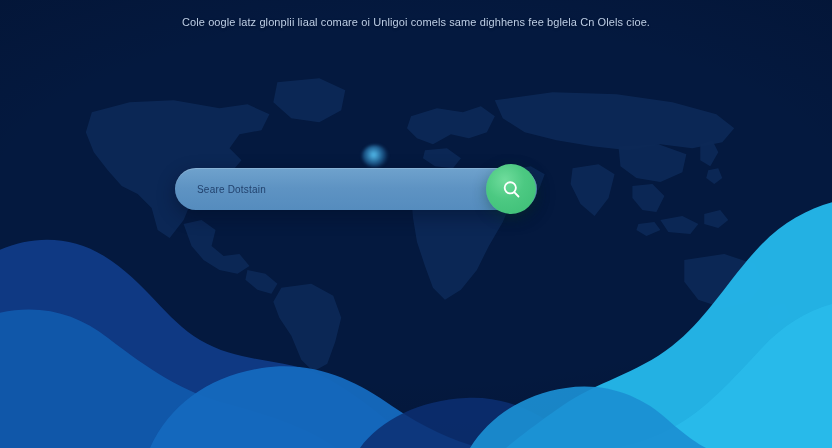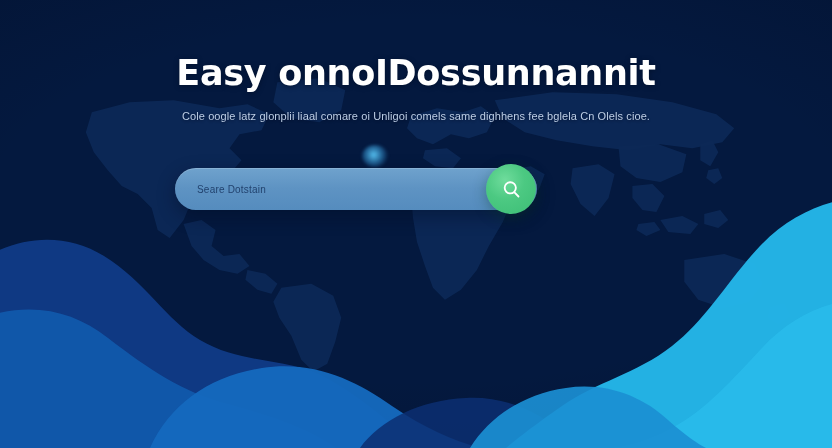--- a/index.html
+++ b/index.html
@@ -207,21 +207,20 @@
 
       <path d="M862 448 L862 198 C830 198 790 214 760 246 C728 280 706 320 672 346 C636 374 596 382 562 406 C536 424 518 438 506 448 Z" fill="#23b3e6" fill-opacity="0.99"></path>
 
       <path d="M862 448 L862 300 C826 300 790 318 762 348 C732 380 706 410 672 428 C646 442 622 448 606 448 Z" fill="#2bbdec" fill-opacity="0.75"></path>
 
       <path d="M470 448 C490 416 524 394 566 388 C606 382 642 396 668 420 C686 436 698 444 706 448 Z" fill="#1b8fd2" fill-opacity="0.92"></path>
     </svg>
   </div>
 
   <div class="hero" data-interactable="false">
-    <h1 class="headline" data-interactable="false">Easy onnoIDossunnannit</h1>
     <p class="subhead" data-interactable="false">Cole oogle latz glonplii liaal comare oi Unligoi comels same dighhens fee bglela Cn Olels cioe.</p>
   </div>
 
   <div class="glow-accent" data-interactable="false"></div>
 
   <div class="search-wrap" data-interactable="false">
     <div class="search-bar" data-interactable="true">
       <input class="search-input" type="text" data-interactable="true" placeholder="Seare Dotstain" style="">
     </div>
     <button class="search-btn" data-interactable="true" aria-label="search">

